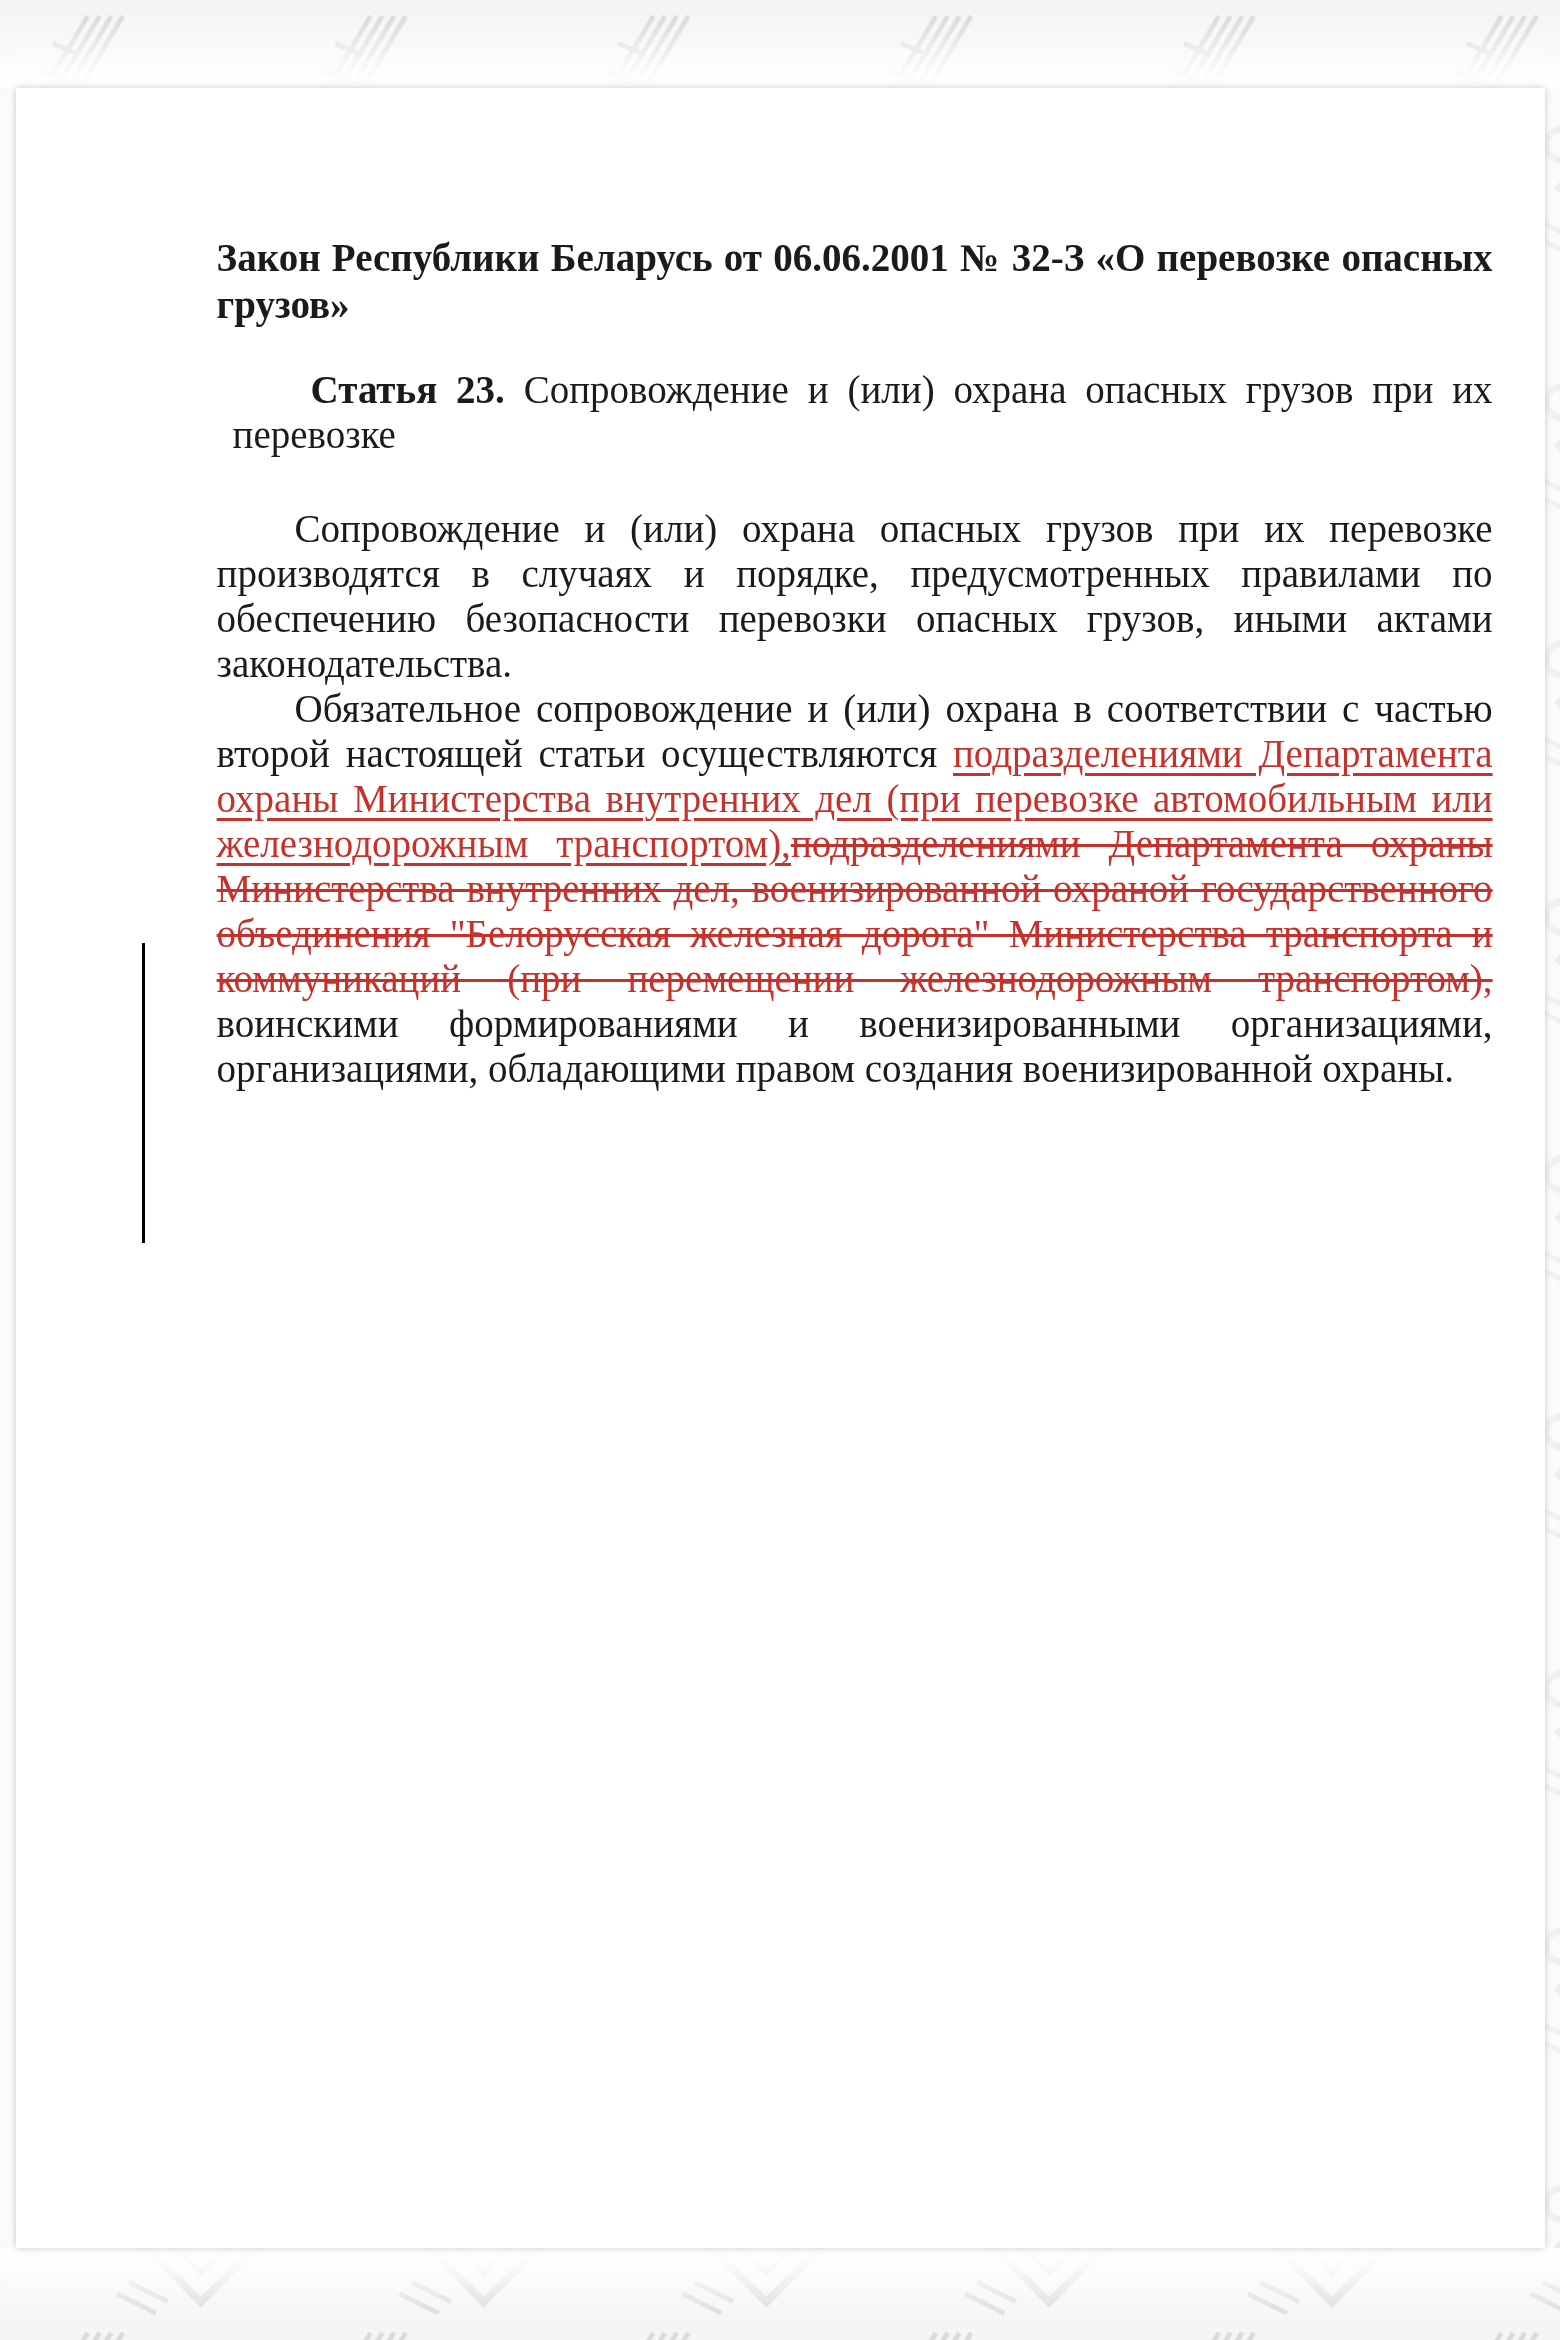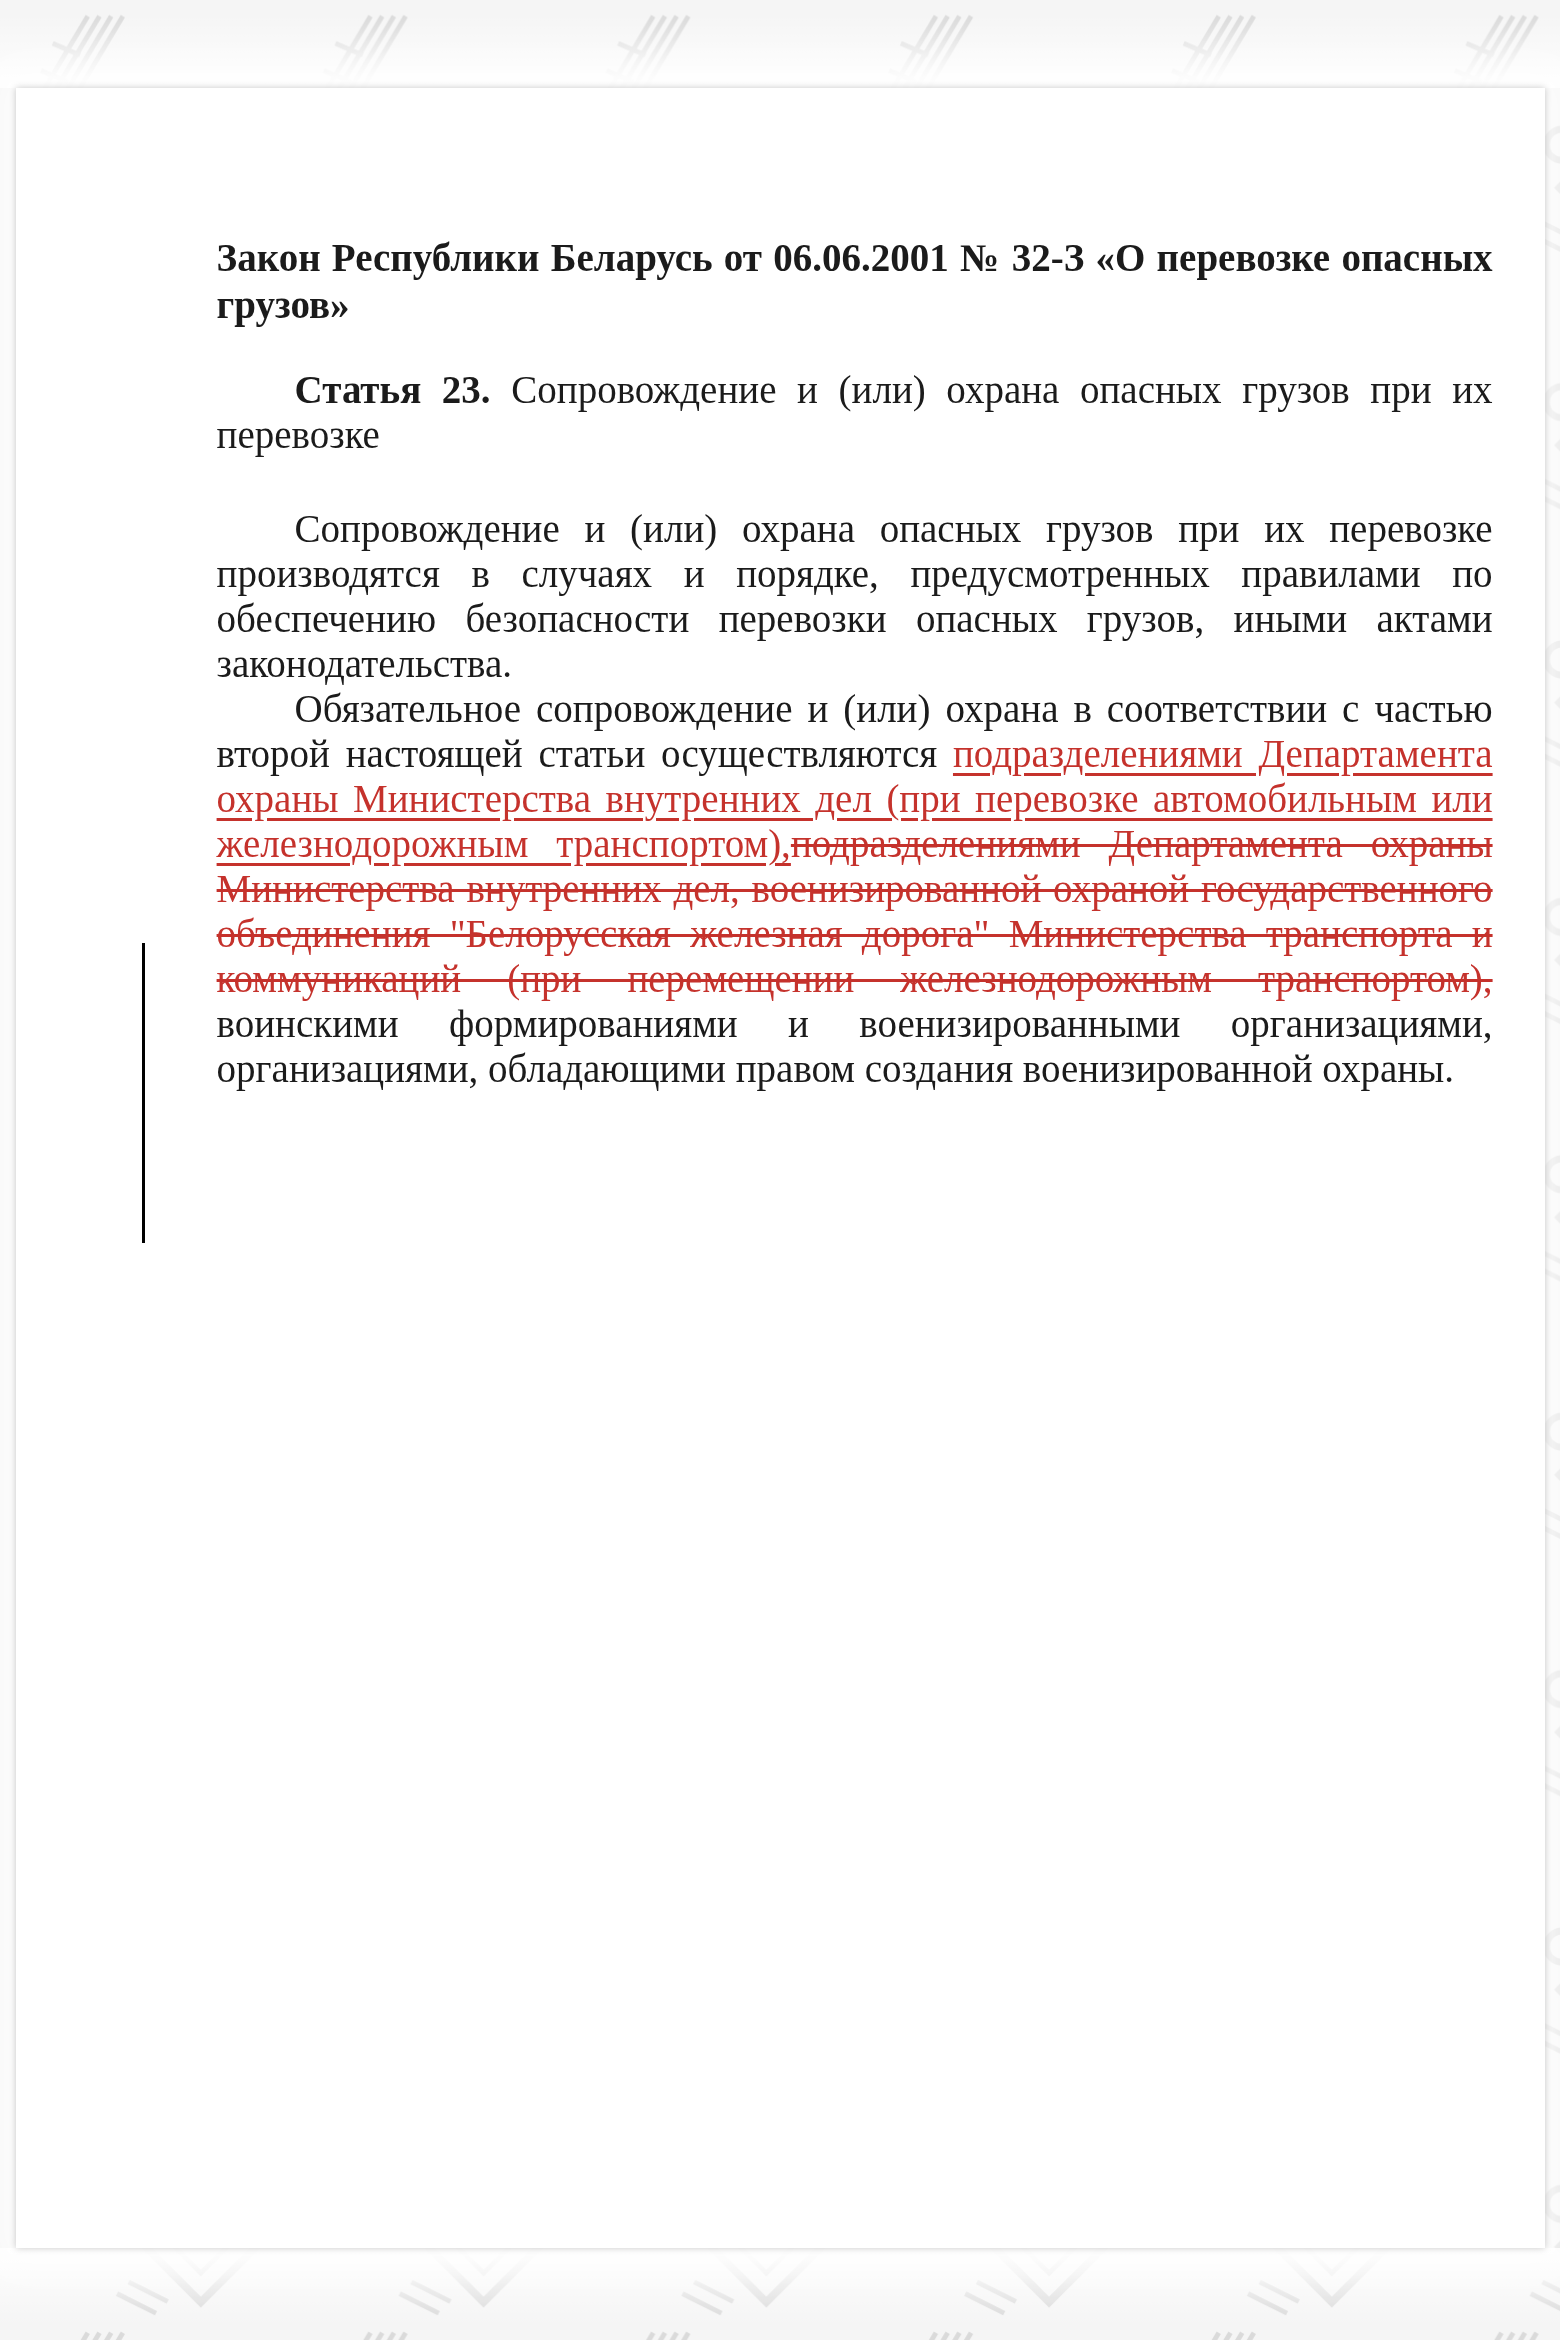--- a/index.html
+++ b/index.html
@@ -30,21 +30,21 @@
     line-height: 45px;
     text-align: justify;
   }
   .doc-title {
     margin: 0 0 39px 0;
     font-size: 39px;
     line-height: 47px;
     font-weight: bold;
     text-align: justify;
   }
-  .article-heading { margin: 0 0 49px 0; text-indent: 78px; }
+  .article-heading { margin: 0 0 49px 16px; text-indent: 78px; }
   .article-heading .article-label { font-weight: bold; }
   .para { margin: 0; text-indent: 78px; }
   .seg-ins {
     color: var(--revision-red, #c5322c);
     text-decoration: underline;
     text-decoration-thickness: 2.9px;
     text-underline-offset: 5.9px;
     text-decoration-color: var(--revision-red, #c5322c);
   }
   .seg-del {

